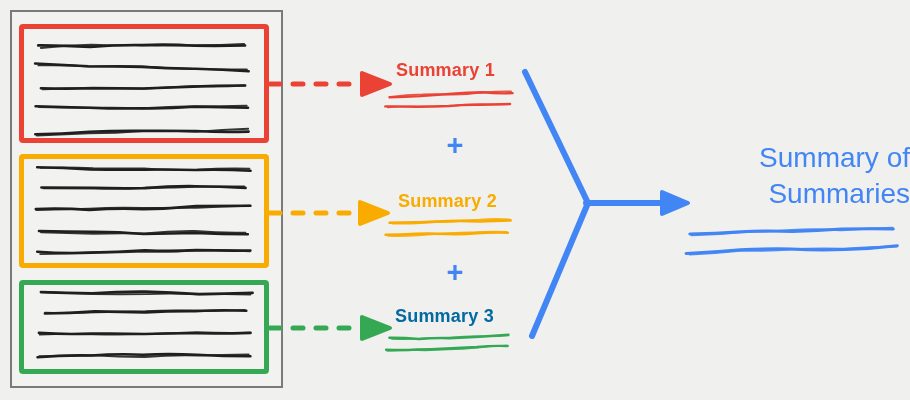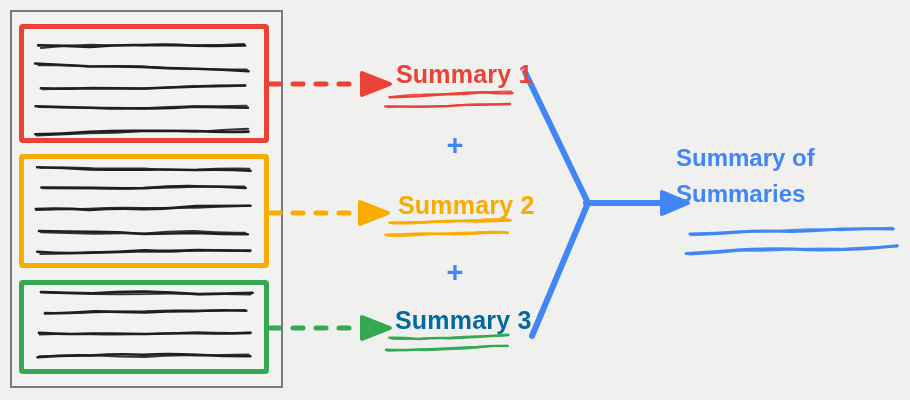--- a/index.html
+++ b/index.html
@@ -7,28 +7,28 @@
           font-family:"Liberation Sans", sans-serif;}
   .doc-box{position:absolute;left:10px;top:10px;width:273px;height:378px;
            border:2px solid #7A7A7A;background:#F2F2F0;box-sizing:border-box;}
   .hl-box{position:absolute;left:19px;width:250px;border-radius:4px;box-sizing:border-box;}
   .hl-red{top:24px;height:119px;border:5px solid #EA4335;}
   .hl-orange{top:154px;height:114px;border:5px solid #F9AB00;}
   .hl-green{top:280px;height:94px;border:5px solid #34A853;}
   svg.sketch{position:absolute;left:0;top:0;}
   .dash{stroke-width:5;stroke-dasharray:10 13;stroke-linecap:round;fill:none;}
   .merge{stroke:#4285F4;stroke-width:6;stroke-linecap:round;}
-  .label{position:absolute;font-size:25px;font-weight:700;letter-spacing:0.2px;white-space:nowrap;}
+  .label{position:absolute;font-size:18px;font-weight:700;letter-spacing:0.2px;white-space:nowrap;}
   .t-red{color:#EA4335;left:396px;top:60px;}
   .t-orange{color:#F9AB00;left:398px;top:191px;}
   .t-green{color:#0369a1;left:395px;top:306px;}
   .plus{position:absolute;color:#4285F4;font-size:29px;font-weight:700;left:443px;width:24px;text-align:center;}
   .p1{top:129px;} .p2{top:256px;}
-  .final-title{position:absolute;left:676px;top:140px;width:234px;text-align:left;
-               color:#4285F4;font-size:24px;font-weight:700;line-height:36px;}
+  .final-title{position:absolute;left:676px;top:140px;width:234px;text-align:right;
+               color:#4285F4;font-size:28px;font-weight:400;line-height:36px;}
 </style>
 </head>
 <body>
 
 <div class="canvas">
 
   <div class="doc-box"></div>
   <div class="hl-box hl-red"></div>
   <div class="hl-box hl-orange"></div>
   <div class="hl-box hl-green"></div>

